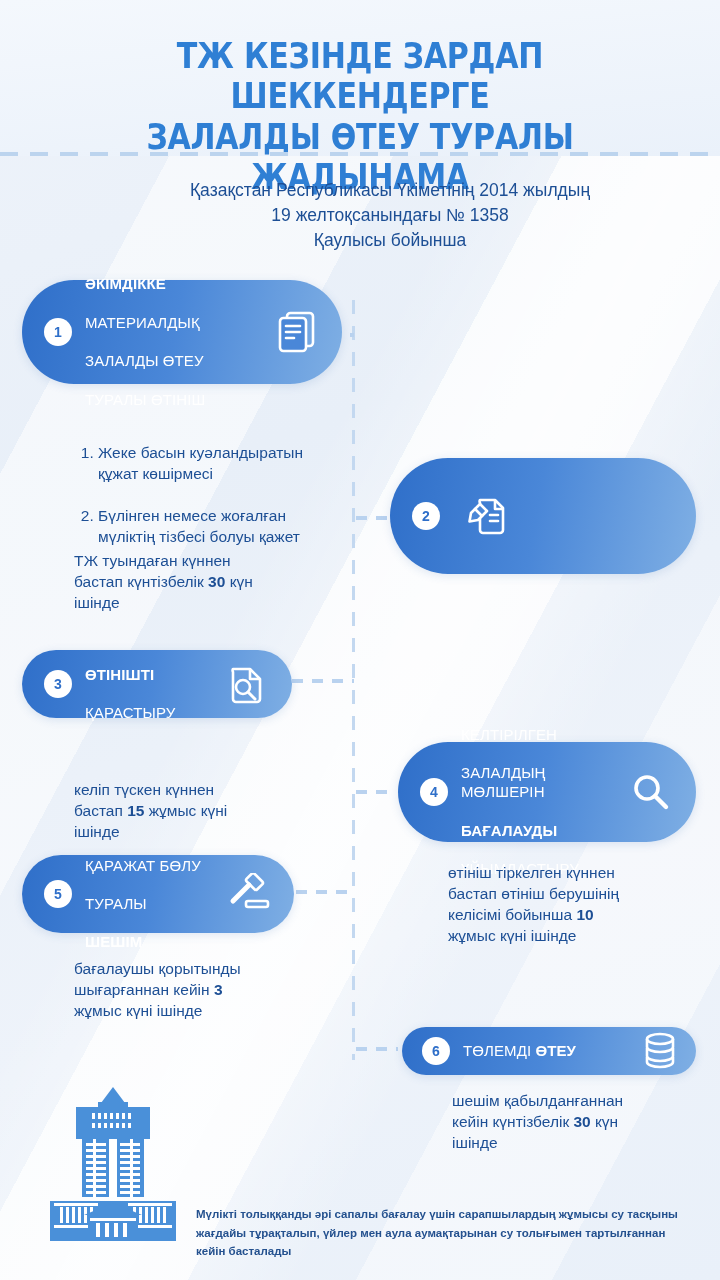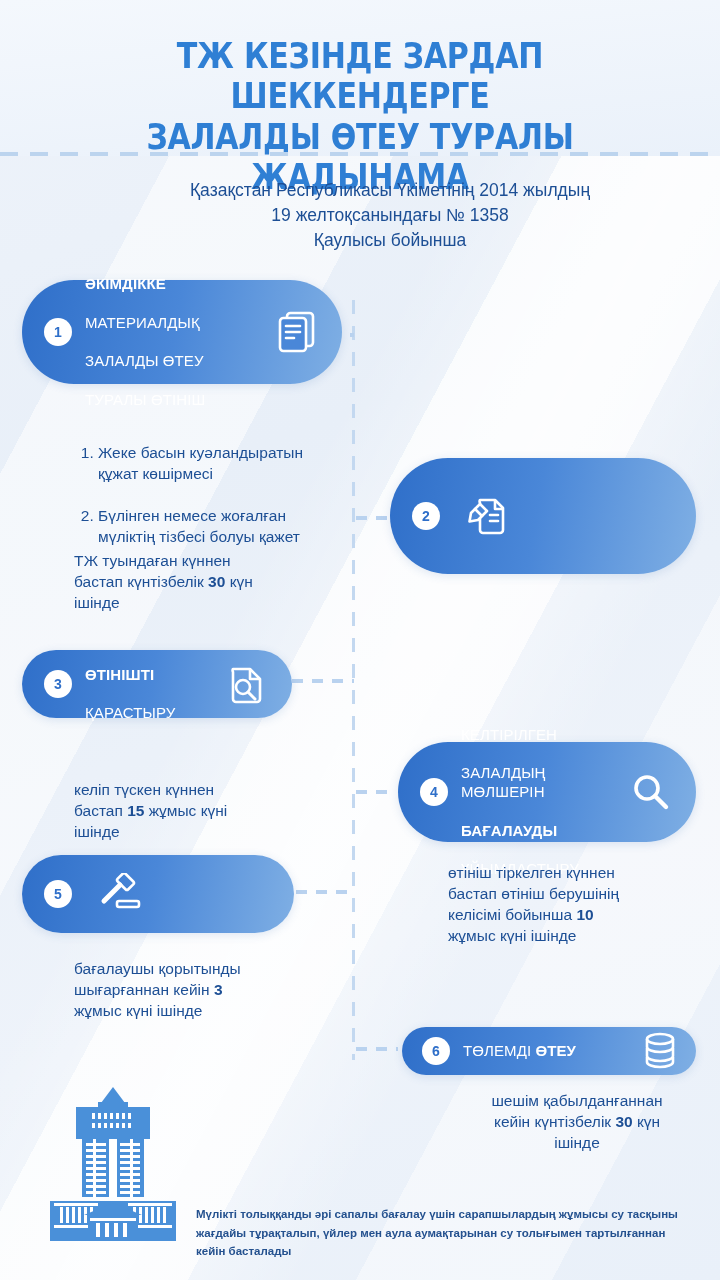--- a/index.html
+++ b/index.html
@@ -237,20 +237,25 @@
   </div>
 </div>
 
 <div class="desc" style="left:448px; top:862px; width:250px;"><span>өтініш тіркелген күннен
 бастап өтініш берушінің
 келісімі бойынша </span><b>10</b><span>
 жұмыс күні ішінде</span></div>
 
 <div class="pill" style="left:22px; top:855px; width:272px; height:78px;">
   <div class="num">5</div>
+  <div class="ptext">
+    <span>ҚАРАЖАТ БӨЛУ</span><br>
+    <span>ТУРАЛЫ</span><br>
+    <b>ШЕШІМ</b>
+  </div>
   <div class="picon">
     <svg width="44" height="42" viewBox="0 0 44 42" fill="none" stroke="#fff" stroke-width="2.6" stroke-linejoin="round">
       <rect x="20" y="3" width="15" height="11" rx="2" transform="rotate(45 27.5 8.5)"></rect>
       <line x1="22" y1="12" x2="6" y2="28" stroke-width="5" stroke-linecap="round"></line>
       <rect x="19" y="28" width="22" height="6" rx="2"></rect>
     </svg>
   </div>
 </div>
 
 <div class="desc" style="left:74px; top:958px; width:250px;"><span>бағалаушы қорытынды
@@ -263,21 +268,21 @@
   <div class="picon" style="width:44px;height:44px;">
     <svg width="36" height="38" viewBox="0 0 36 38" fill="none" stroke="#fff" stroke-width="2.6">
       <ellipse cx="18" cy="7" rx="13" ry="5"></ellipse>
       <path d="M5 7v8c0 2.8 5.8 5 13 5s13-2.2 13-5V7"></path>
       <path d="M5 16v8c0 2.8 5.8 5 13 5s13-2.2 13-5v-8"></path>
       <path d="M5 25v5c0 2.8 5.8 5 13 5s13-2.2 13-5v-5"></path>
     </svg>
   </div>
 </div>
 
-<div class="desc" style="left:452px; top:1090px; width:250px;text-align:center;"><span>шешім қабылданғаннан
+<div class="desc" style="left:452px; top:1090px; width:250px;"><span>шешім қабылданғаннан
 кейін күнтізбелік </span><b>30</b><span> күн
 ішінде</span></div>
 
 <div class="logo">
   <svg width="130" height="160" viewBox="0 0 130 160" fill="#4a90d9">
     <polygon points="65,2 77,18 53,18"></polygon>
     <rect x="50" y="17" width="30" height="5"></rect>
     <path d="M28 22h74v26H28z"></path>
     <g fill="#fff">
       <rect x="44" y="28" width="3" height="6"></rect>

